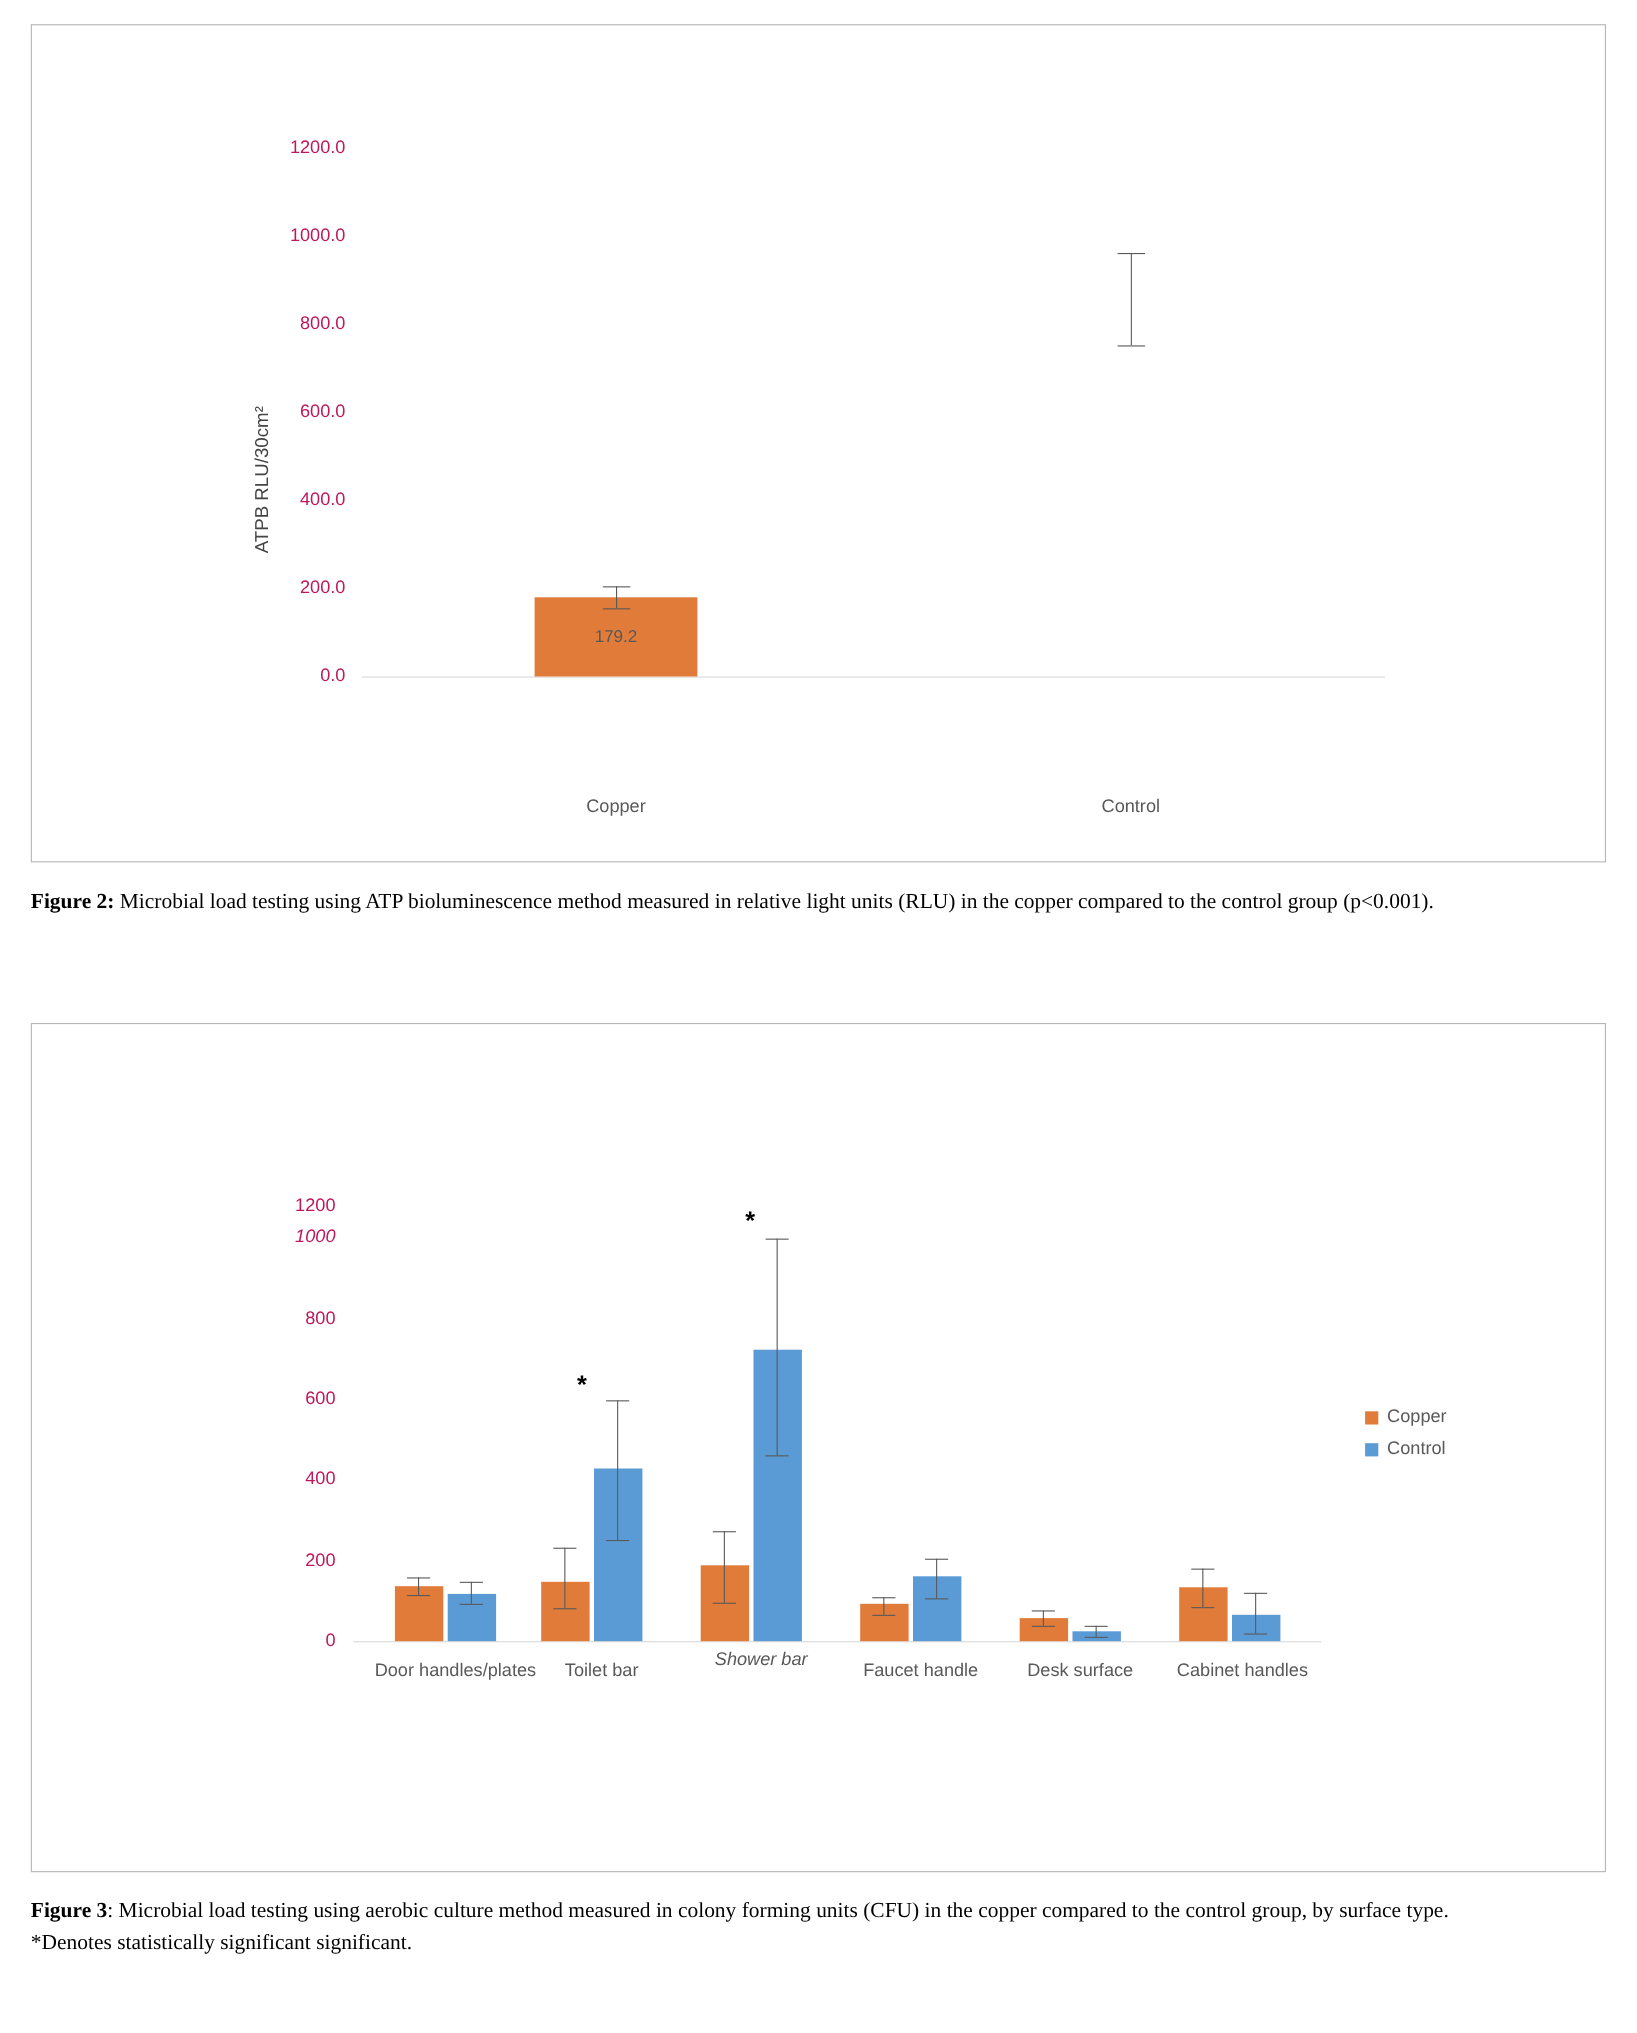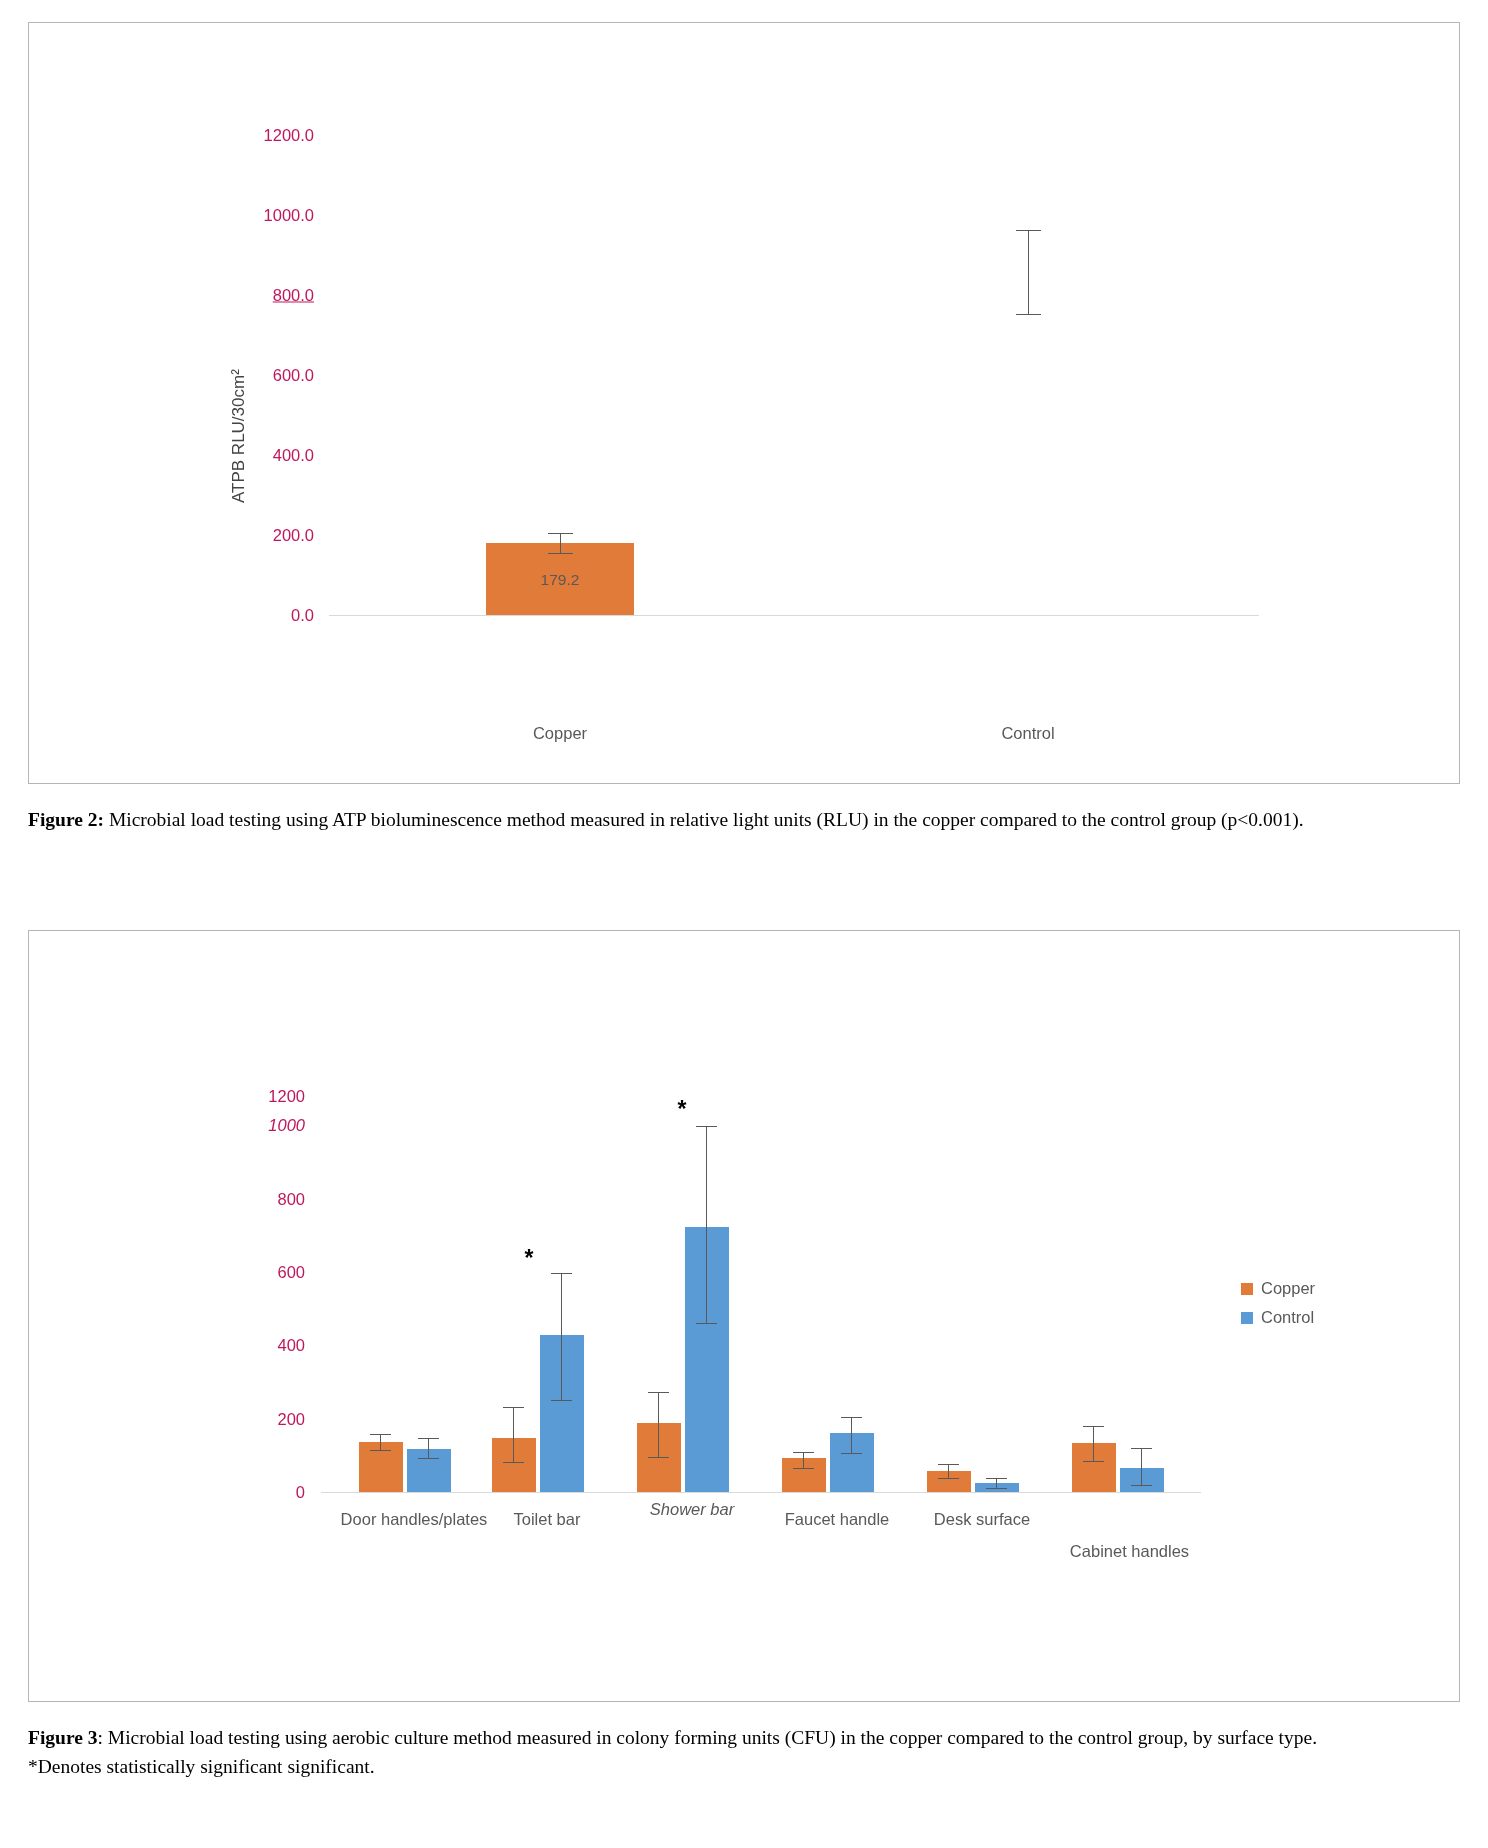--- a/index.html
+++ b/index.html
@@ -133,21 +133,21 @@
 
   <div class="figure-box" id="figure2-box">
     <div class="chart" id="atp-chart">
 
       <div class="y-title" id="atp-ytitle" style="left:200px; top:480px;">ATPB RLU/30cm²</div>
 
       <div class="y-tick" style="top:592px; width:90px; left:195px;">0.0</div>
       <div class="y-tick" style="top:512px; width:90px; left:195px;">200.0</div>
       <div class="y-tick" style="top:432px; width:90px; left:195px;">400.0</div>
       <div class="y-tick" style="top:352px; width:90px; left:195px;">600.0</div>
-      <div class="y-tick" style="top:272px; width:90px; left:195px;text-decoration:underline;">800.0</div>
+      <div class="y-tick" style="top:272px; width:90px; left:195px;">800.0</div>
       <div class="y-tick" style="top:192px; width:90px; left:195px;">1000.0</div>
       <div class="y-tick" style="top:112px; width:90px; left:195px;">1200.0</div>
 
       <div class="axis-line" style="left:300px; top:592px; width:930px;"></div>
 
       <div class="bar" style="left:457px; width:148px; height:72px; top:520px; background:#e07b39;">
         <div class="bar-label" style="top:28px;">179.2</div>
       </div>
 
       <div class="errbar" style="left:531px; top:510px; height:20px;"></div>
@@ -246,21 +246,21 @@
       <div class="bar" style="left:1043px; width:44px; height:49px; top:512px; background:#e07b39;"></div>
       <div class="errbar" style="left:1064px; top:495px; height:35px;"></div>
       <div class="errcap" style="left:1054px; top:495px; width:21px;"></div>
       <div class="errcap" style="left:1054px; top:530px; width:21px;"></div>
 
       <div class="bar" style="left:1091px; width:44px; height:24px; top:537px; background:#5b9bd5;"></div>
       <div class="errbar" style="left:1112px; top:517px; height:37px;"></div>
       <div class="errcap" style="left:1102px; top:517px; width:21px;"></div>
       <div class="errcap" style="left:1102px; top:554px; width:21px;"></div>
 
-      <div class="cat-label" style="left:1018px; top:578px; width:165px;margin-top:32px;">Cabinet handles</div>
+      <div class="cat-label" style="left:1018px; top:578px; width:165px;">Cabinet handles</div>
 
       <div class="legend" style="left:1212px; top:348px;">
         <div class="legend-row">
           <span class="legend-swatch" style="background:#e07b39;"></span>
           <span>Copper</span>
         </div>
         <div class="legend-row">
           <span class="legend-swatch" style="background:#5b9bd5;"></span>
           <span>Control</span>
         </div>

